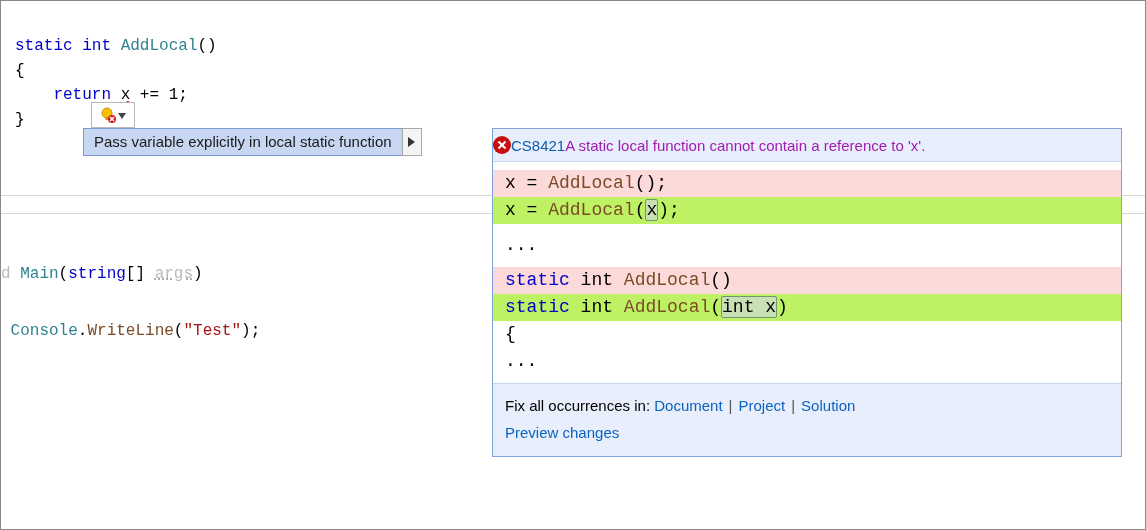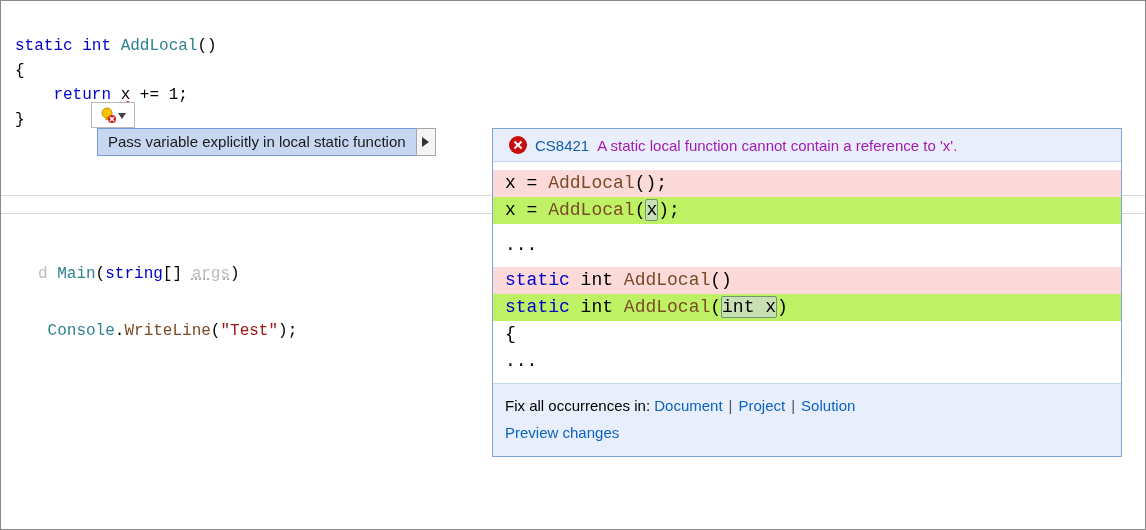--- a/index.html
+++ b/index.html
@@ -47,21 +47,21 @@
   .dropdown-caret {
     width: 0; height: 0;
     border-left: 4px solid transparent;
     border-right: 4px solid transparent;
     border-top: 6px solid #444;
     margin-top: 2px;
   }
 
   .quickfix-menu {
     position: absolute;
-    left: 96px; top: 127px;
+    left: 82px; top: 127px;
     display: flex;
     text-align: center;
   }
   .quickfix-item {
     background: #c7d7f2;
     border: 1px solid #7a9ad6;
     padding: 4px 10px 5px 10px;
     font-family: "Segoe UI", Arial, sans-serif;
     font-size: 15px;
     color: #1a1a1a;
@@ -95,24 +95,23 @@
     top: 127px;
     width: 630px;
     border: 1px solid #7fa4da;
     background: #fff;
     font-family: "Segoe UI", Arial, sans-serif;
     font-size: 15px;
   }
   .preview-header {
     background: #e8eefb;
     border-bottom: 1px solid #c7d5ef;
-    padding: 7px 16px;
+    padding: 7px 0;
     display: flex;
     align-items: center;
-    gap: 8px;
   }
   .err-icon {
     width: 18px; height: 18px; border-radius: 50%;
     background: #c60e0e;
     position: relative;
     flex-shrink: 0;
   }
   .err-icon::before, .err-icon::after {
     content: "";
     position: absolute;
@@ -151,21 +150,20 @@
   .link { color: #0b62c1; cursor: pointer; }
   .pipe { color: #555; padding: 0 6px; }
 
   .lower-code {
     position: absolute;
     left: 0;
     top: 230px;
     padding-left: 0;
     line-height: 1.8;
     white-space: pre;
-    margin-left: 37px;
   }
 </style>
 </head>
 <body>
 
 <div class="code-area">
 <span class="kw">static</span> <span class="kw">int</span> <span class="typ">AddLocal</span><span>()</span>
 <span>{</span>
 <span>    </span><span class="kw">return</span> <span class="squiggle">x</span><span> += </span><span>1</span><span>;</span>
 <span>}</span>

